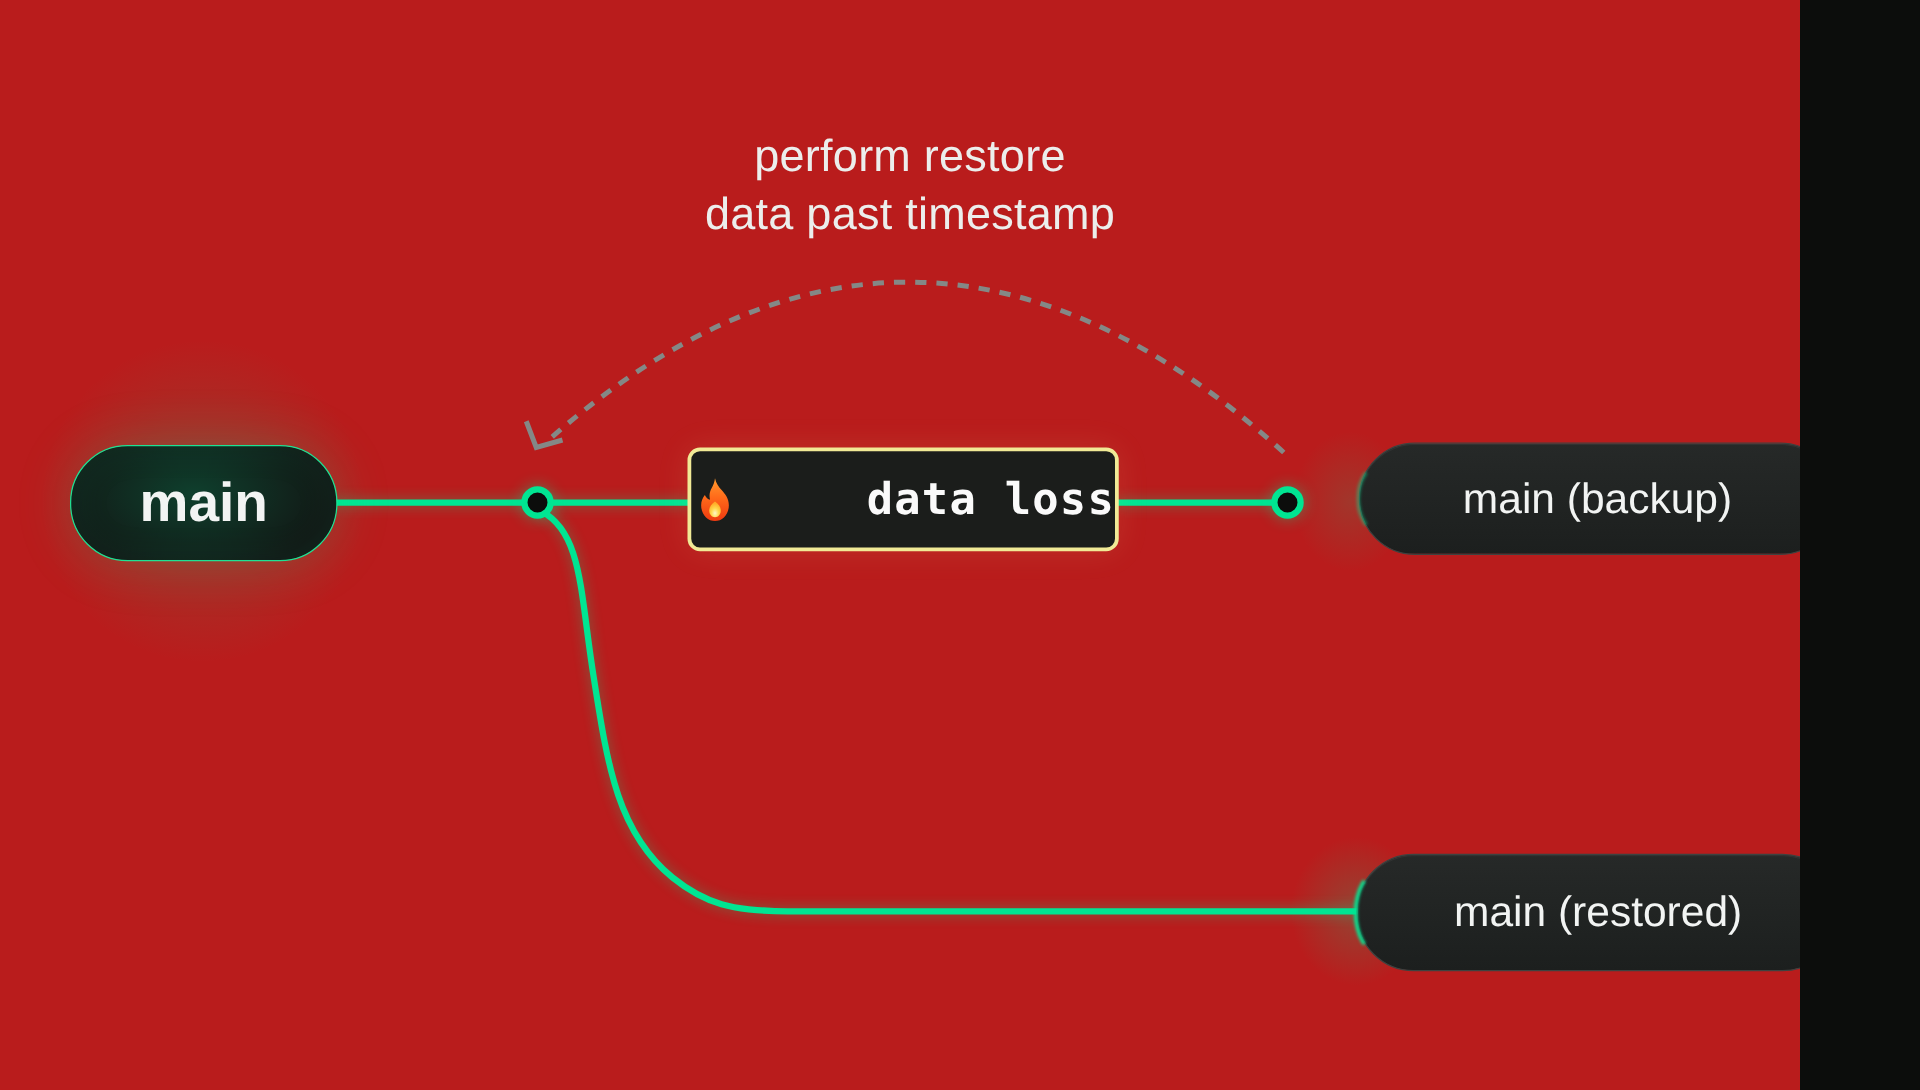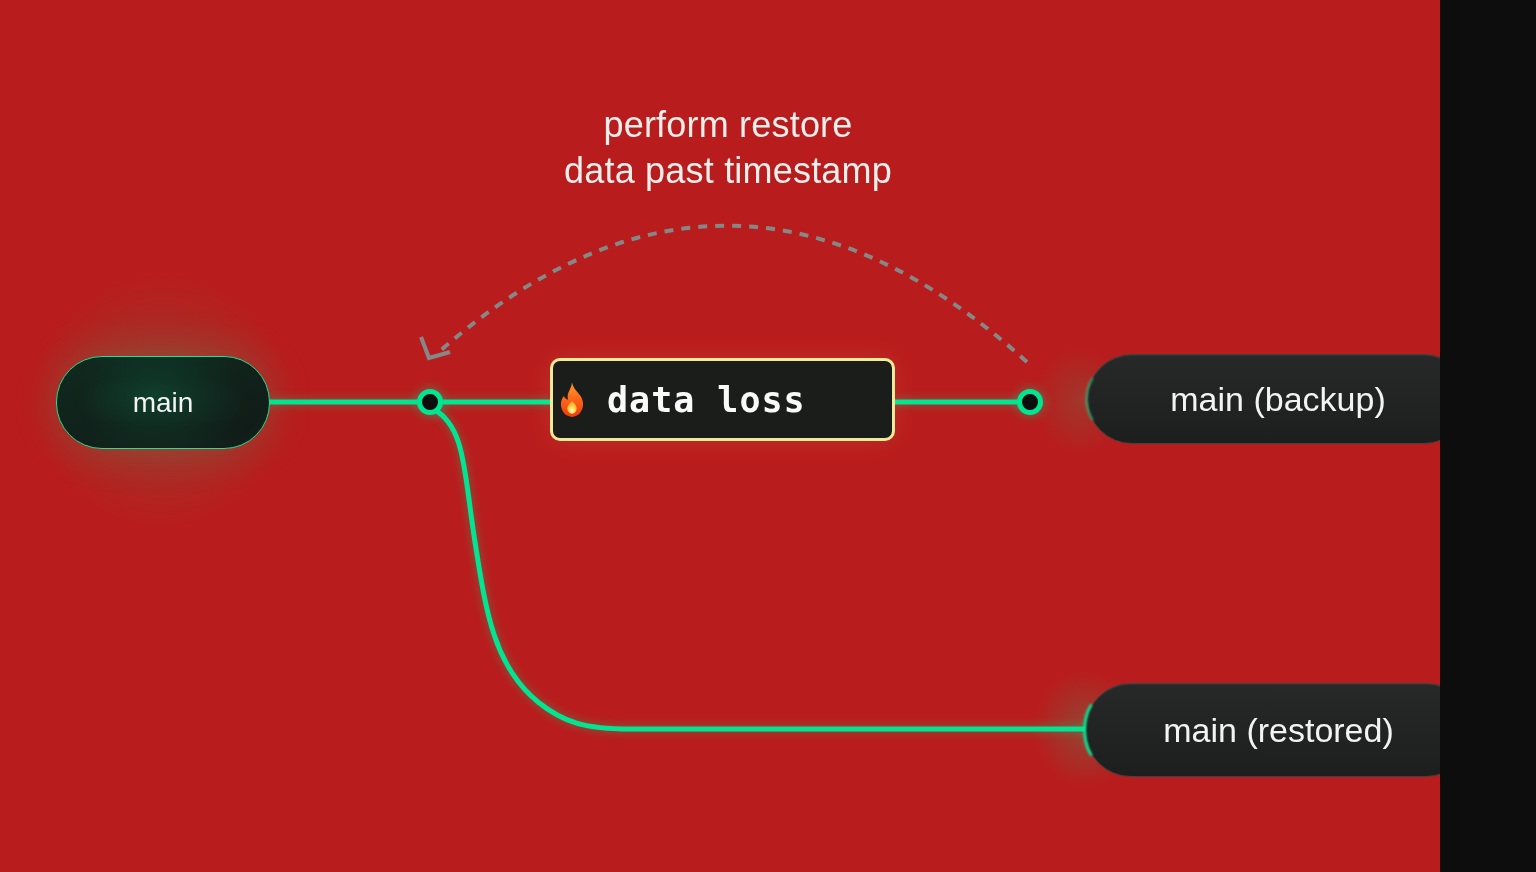--- a/index.html
+++ b/index.html
@@ -36,41 +36,42 @@
   }
   .pill{
     position:absolute;display:flex;align-items:center;justify-content:center;
     border-radius:46px;color:#f2f4f3;font-size:34px;white-space:nowrap;
   }
   .pill-main{
     left:56px;top:356px;width:212px;height:91px;
     border:1.5px solid #1fe193;
     background:radial-gradient(140px 80px at 46% 42%,rgba(0,229,146,0.20),rgba(0,229,146,0.05) 62%,transparent 80%),#121614;
     box-shadow:0 0 46px rgba(0,229,146,0.18),inset 0 0 30px rgba(0,229,146,0.10);
-    font-size:28px;
+    font-size:44px;
+    font-weight:bold;
   }
   .pill-gray{
     border:1px solid #3e4240;
     background:linear-gradient(#262928,#1c1f1e);
     box-shadow:inset 0 1px 0 rgba(255,255,255,0.05);
   }
   .pill-backup{left:1087px;top:354px;width:380px;height:88px;}
   .pill-restored{left:1085px;top:683px;width:385px;height:92px;}
   .crescent{
     position:absolute;top:50%;transform:translateY(-50%);
     width:34px;height:62px;border:3px solid transparent;border-radius:50%;
     filter:blur(1.2px);pointer-events:none;
   }
   .crescent.left{left:-3px;border-left-color:#00e592;}
   .crescent.right{right:-3px;border-right-color:#00e592;}
   .crescent.faint{opacity:.45;height:52px;}
   .event-box{
     position:absolute;left:550px;top:358px;width:345px;height:83px;
     box-sizing:border-box;border:3px solid #f1ea96;border-radius:10px;
-    background:#1b1d1b;display:flex;align-items:center;justify-content:flex-start;gap:16px;
+    background:#1b1d1b;display:flex;align-items:center;justify-content:space-between;gap:16px;
     box-shadow:0 0 26px rgba(241,234,150,0.10);
   }
   .event-label{
     font-family:"DejaVu Sans Mono","Liberation Mono",monospace;
     font-weight:bold;font-size:35px;color:#fafafa;letter-spacing:1px;
   }
   .flame{width:38px;height:38px;flex:0 0 auto;}
 </style>
 </head>
 <body>

